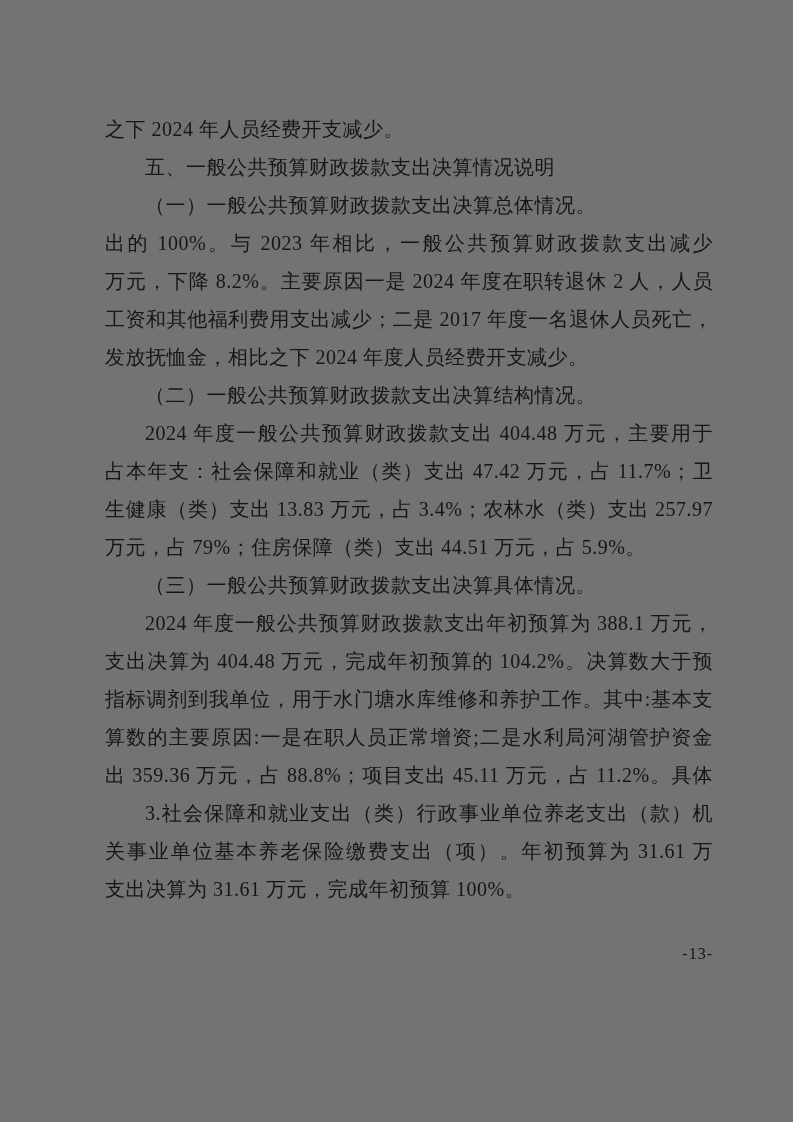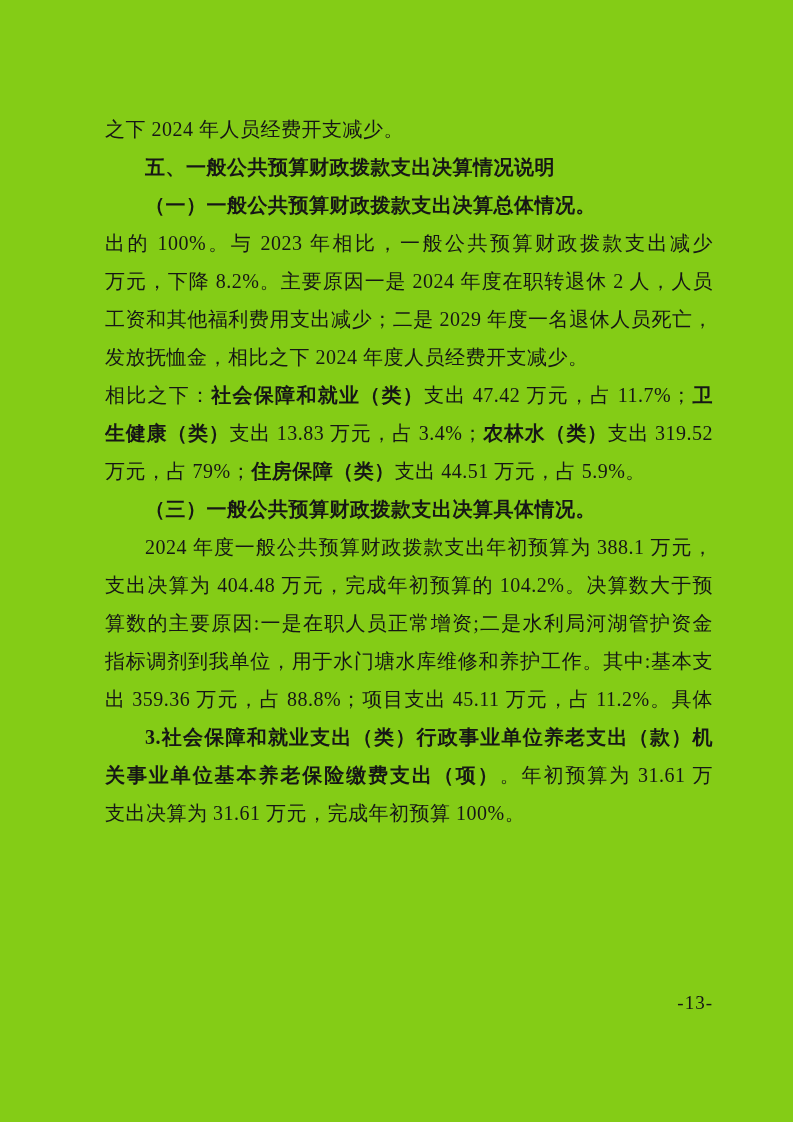--- a/index.html
+++ b/index.html
@@ -5,21 +5,21 @@
   html, body {
     margin: 0;
     padding: 0;
     background: #e8e8e8;
   }
   .page {
     position: relative;
     width: 793px;
     height: 1122px;
     margin: 0 auto;
-    background: #84cc16;
+    background: #737373;
     font-family: "Liberation Serif", "DejaVu Serif", serif;
     color: #161616;
     overflow: hidden;
   }
   .doc {
     position: absolute;
     left: 105px;
     top: 110px;
     width: 608px;
   }
@@ -31,50 +31,52 @@
     text-align: justify;
     letter-spacing: 0.5px;
   }
   .line.full {
     text-align-last: justify;
   }
   .line.indent {
     text-indent: 2em;
   }
   .b {
-    font-weight: bold;
+    font-weight: normal;
   }
   .page-number {
     position: absolute;
-    top: 992px;
+    top: 945px;
     right: 80px;
-    font-size: 19px;
+    font-size: 16px;
     letter-spacing: 1px;
     color: #161616;
   }
 </style>
 </head>
 <body>
 
 <div class="page">
   <div class="doc" id="doc">
       <div class="line"><span>之下 2024 年人员经费开支减少。</span></div>
       <div class="line indent"><span class="b">五、一般公共预算财政拨款支出决算情况说明</span></div>
       <div class="line indent"><span class="b">（一）一般公共预算财政拨款支出决算总体情况。</span></div>
       <div class="line full"><span>出的 100%。与 2023 年相比，一般公共预算财政拨款支出减少 35.94</span></div>
       <div class="line full"><span>万元，下降 8.2%。主要原因一是 2024 年度在职转退休 2 人，人员</span></div>
-      <div class="line full"><span>工资和其他福利费用支出减少；二是 2029 年度一名退休人员死亡，</span></div>
+      <div class="line full"><span>工资和其他福利费用支出减少；二是 2017 年度一名退休人员死亡，</span></div>
       <div class="line"><span>发放抚恤金，相比之下 2024 年度人员经费开支减少。</span></div>
-      <div class="line full"><span>相比之下：</span><span class="b">社会保障和就业（类）</span><span>支出 47.42 万元，占 11.7%；</span><span class="b">卫</span></div>
-      <div class="line full"><span class="b">生健康（类）</span><span>支出 13.83 万元，占 3.4%；</span><span class="b">农林水（类）</span><span>支出 319.52</span></div>
+      <div class="line indent"><span class="b">（二）一般公共预算财政拨款支出决算结构情况。</span></div>
+      <div class="line full indent"><span>2024 年度一般公共预算财政拨款支出 404.48 万元，主要用于</span></div>
+      <div class="line full"><span>占本年支：</span><span class="b">社会保障和就业（类）</span><span>支出 47.42 万元，占 11.7%；</span><span class="b">卫</span></div>
+      <div class="line full"><span class="b">生健康（类）</span><span>支出 13.83 万元，占 3.4%；</span><span class="b">农林水（类）</span><span>支出 257.97</span></div>
       <div class="line"><span>万元，占 79%；</span><span class="b">住房保障（类）</span><span>支出 44.51 万元，占 5.9%。</span></div>
       <div class="line indent"><span class="b">（三）一般公共预算财政拨款支出决算具体情况。</span></div>
       <div class="line full indent"><span>2024 年度一般公共预算财政拨款支出年初预算为 388.1 万元，</span></div>
       <div class="line full"><span>支出决算为 404.48 万元，完成年初预算的 104.2%。决算数大于预</span></div>
+      <div class="line full"><span>指标调剂到我单位，用于水门塘水库维修和养护工作。其中:基本支</span></div>
       <div class="line full"><span>算数的主要原因:一是在职人员正常增资;二是水利局河湖管护资金</span></div>
-      <div class="line full"><span>指标调剂到我单位，用于水门塘水库维修和养护工作。其中:基本支</span></div>
       <div class="line full"><span>出 359.36 万元，占 88.8%；项目支出 45.11 万元，占 11.2%。具体</span></div>
       <div class="line full indent"><span class="b">3.社会保障和就业支出（类）行政事业单位养老支出（款）机</span></div>
       <div class="line full"><span class="b">关事业单位基本养老保险缴费支出（项）</span><span>。年初预算为 31.61 万元，</span></div>
       <div class="line"><span>支出决算为 31.61 万元，完成年初预算 100%。</span></div>
     </div>
   <div class="page-number">-13-</div>
 </div>
 
 </body></html>

